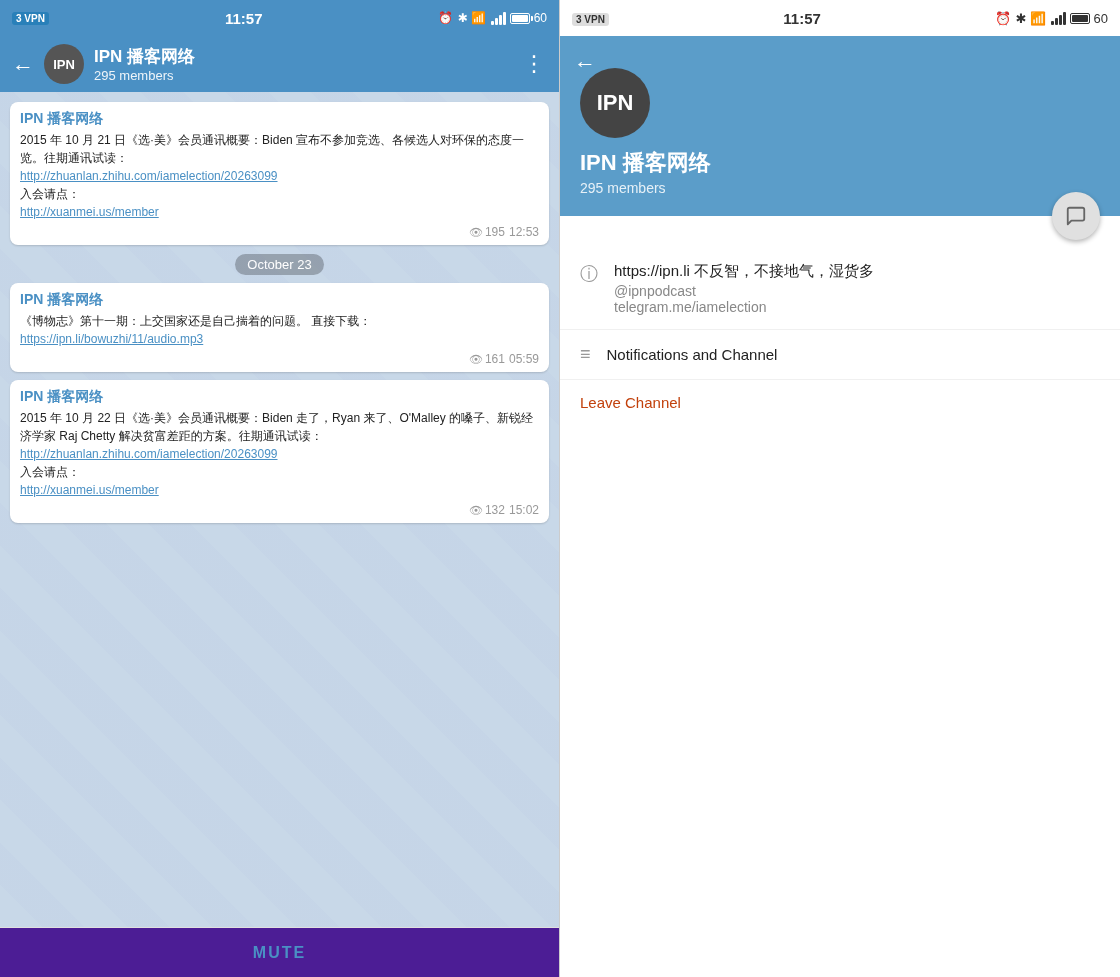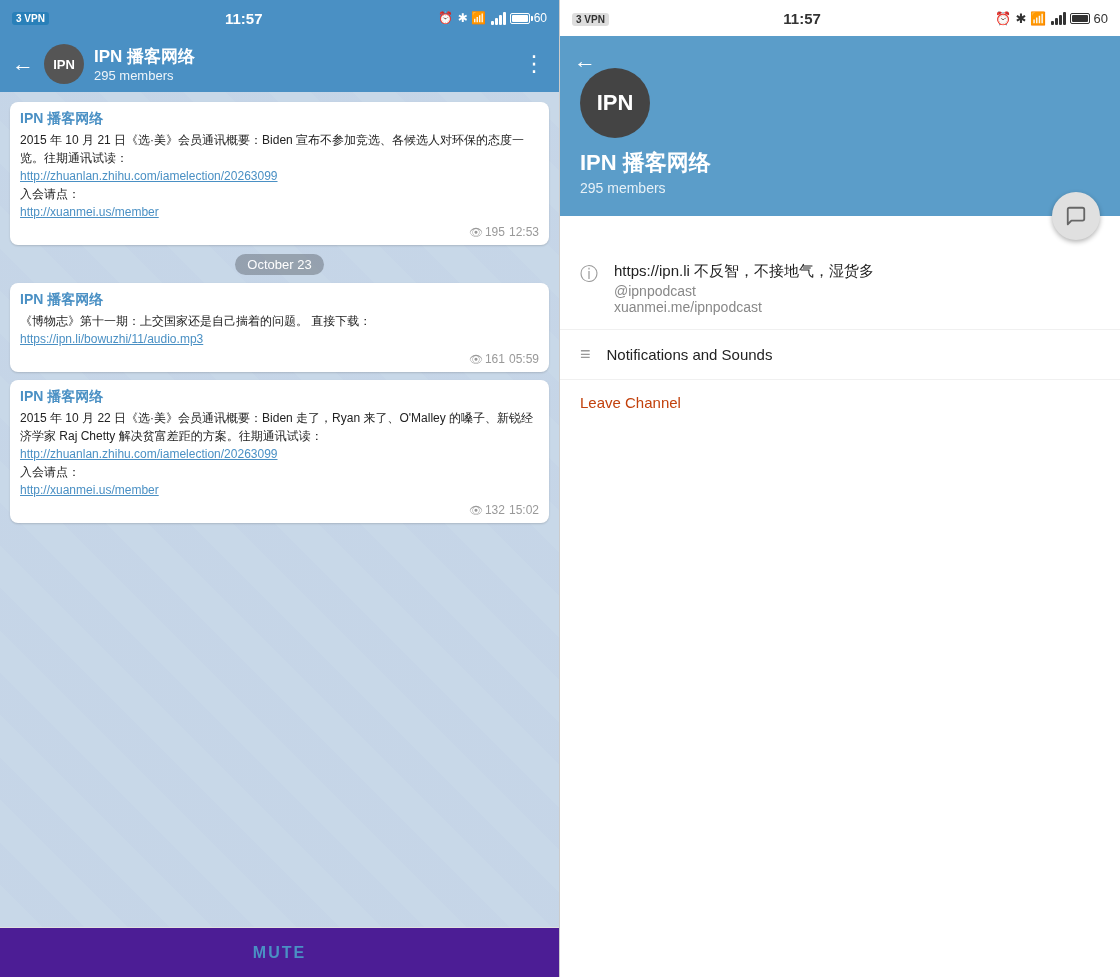--- a/index.html
+++ b/index.html
@@ -480,27 +480,27 @@
 
   <div class="profile-content">
 
     <div class="info-row">
       <div class="info-row-icon">ⓘ</div>
       <div class="info-row-text">
         <div class="info-primary">https://ipn.li 不反智，不接地气，湿货多</div>
         <div class="info-secondary">
           <span>@ipnpodcast</span>
         </div>
-        <div class="info-secondary-link" style="cursor:pointer;">xuanmei.me/ipnpodcast</div>
+        <div class="info-secondary-link" style="cursor:pointer;">telegram.me/iamelection</div>
       </div>
     </div>
 
     <div class="notification-row">
       <div class="notification-icon">≡</div>
-      <div class="notification-text">Notifications and Sounds</div>
+      <div class="notification-text">Notifications and Channel</div>
     </div>
 
 
     <div class="leave-row">
       <div class="leave-label">Leave Channel</div>
     </div>
   </div>
 </div>
 
 </body></html>

